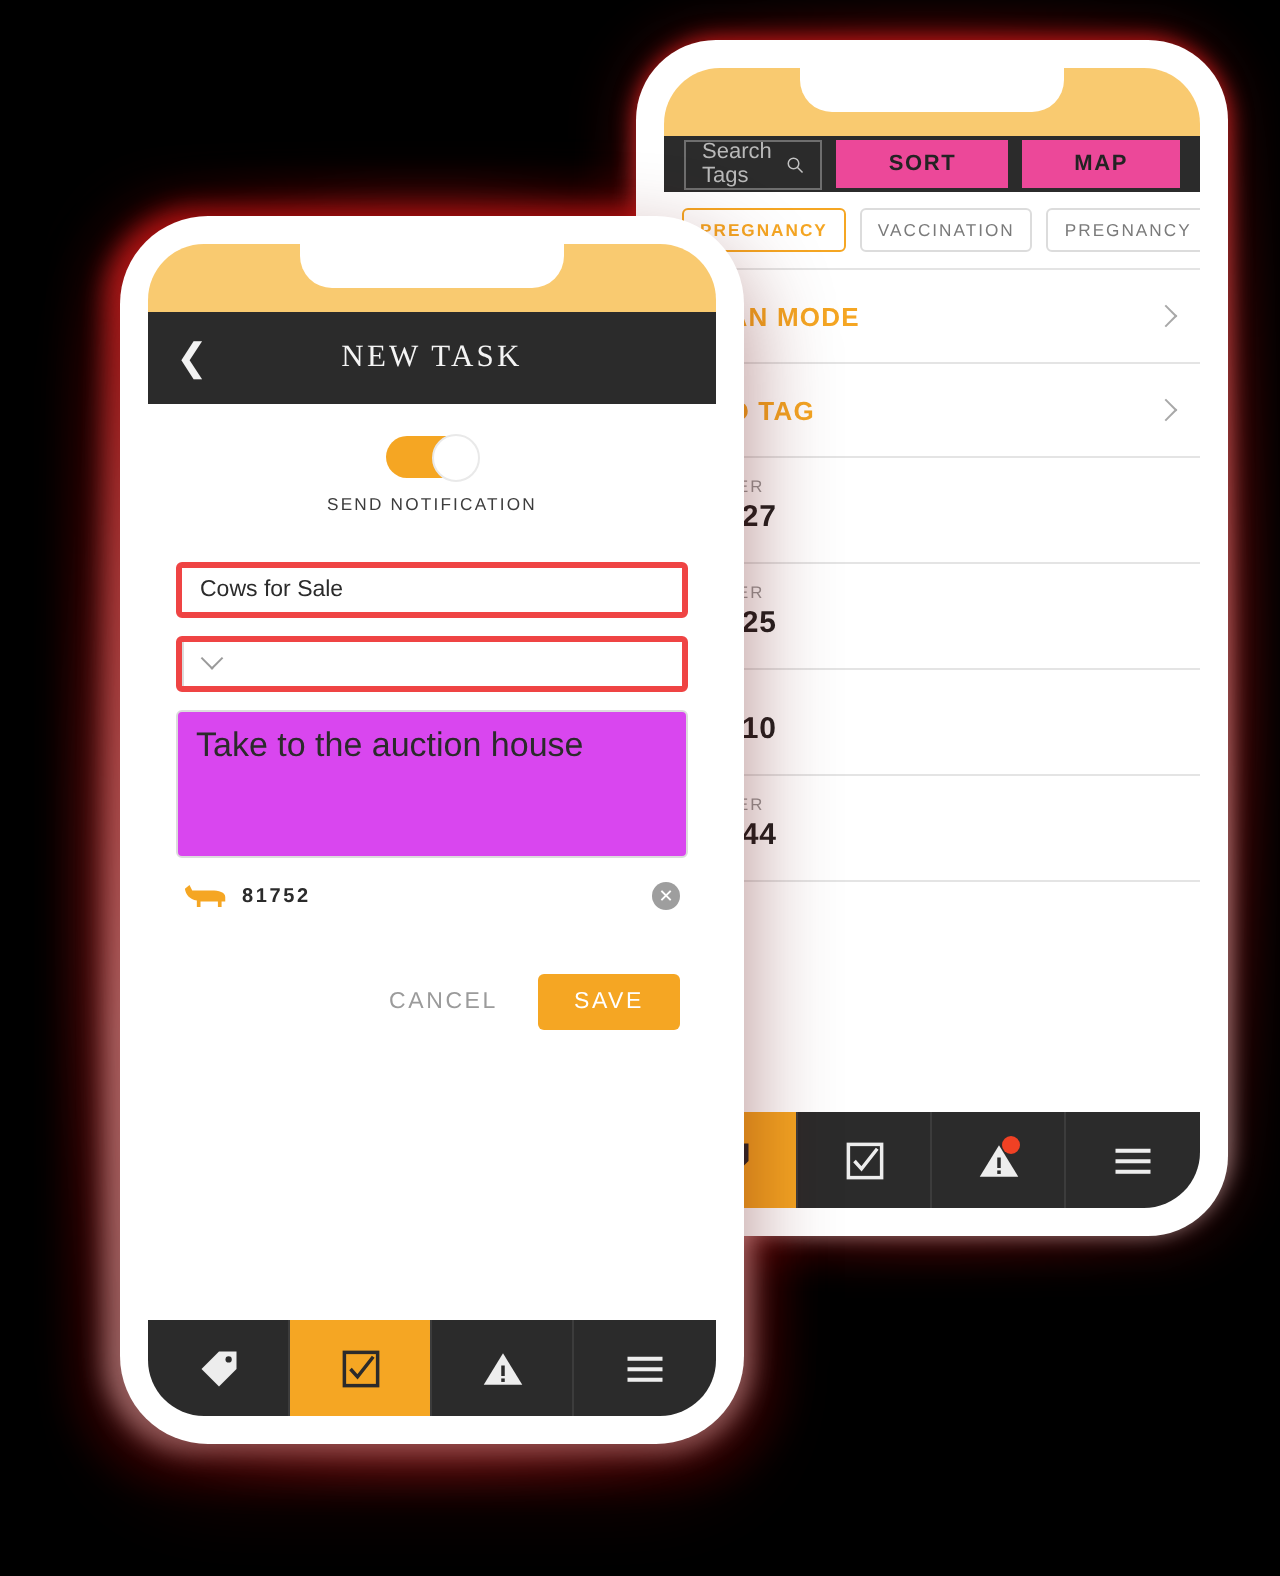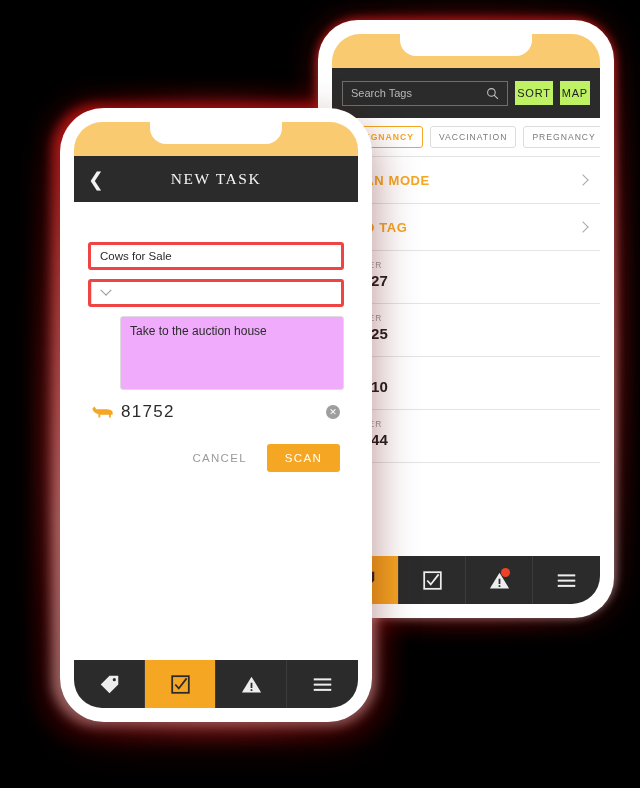--- a/index.html
+++ b/index.html
@@ -219,55 +219,54 @@
     border-bottom: 1.4px solid #9A9A9A;
     transform: rotate(45deg) translate(-2px,-2px);
   }
 
   .textarea-field {
     margin-top: 9px;
     border: 1px solid #DCDCDC;
     border-radius: 3px;
     height: 74px;
     padding: 7px 9px;
-    font-size: 12px;
+    font-size: 17px;
     color: #2B2B2B;
-    background: #f0abfc;
-    margin-left: 32px;
+    background: #d946ef;
   }
 
   .tag-row {
     margin-top: 12px;
     display: flex;
     align-items: center;
     padding: 0 4px;
   }
   .cow-icon { width: 22px; height: 14px; flex: 0 0 auto; }
   .tag-number {
     margin-left: 7px;
-    font-size: 17px;
-    font-weight: normal;
+    font-size: 10px;
+    font-weight: bold;
     letter-spacing: 1.3px;
     color: #2B2B2B;
     text-align: right;
   }
   .remove-btn {
     margin-left: auto;
     width: 14px; height: 14px;
     border-radius: 50%;
     background: #9E9E9E;
     color: #fff;
     font-size: 9px;
     line-height: 14px;
     text-align: center;
     font-family: "Liberation Sans", sans-serif;
   }
 
   .actions {
-    margin-top: 22px;
+    margin-top: 32px;
     display: flex;
     align-items: center;
     justify-content: flex-end;
     padding-right: 4px;
   }
   .btn-cancel {
     font-size: 11.5px;
     letter-spacing: 1.3px;
     color: #9B9B9B;
     background: none;
@@ -308,47 +307,47 @@
     top: 12px;
     right: 22px;
     width: 9px; height: 9px;
     border-radius: 50%;
     background: #F04124;
   }
 
   
   .search-bar {
     background: #2B2B2B;
-    height: 50px;
+    height: 28px;
     display: flex;
     align-items: center;
     padding: 0 10px;
     gap: 7px;
     flex: 0 0 auto;
   }
   .search-box {
     flex: 1 1 auto;
     height: 25px;
     border: 1px solid #6E6E6E;
     display: flex;
     align-items: center;
     padding: 0 8px;
   }
   .search-placeholder {
     flex: 1 1 auto;
     font-size: 11px;
     color: #B9B9B9;
   }
   .pill-btn {
-    background: #bef264;
+    background: #ec4899;
     color: #232323;
     font-size: 11px;
-    font-weight: normal;
+    font-weight: bold;
     letter-spacing: 0.8px;
-    padding: 6px 2px;
+    padding: 6px 26px;
     border: none;
     font-family: "Liberation Sans", sans-serif;
   }
 
   .filter-tabs {
     display: flex;
     gap: 7px;
     padding: 8px 9px;
     background: #ffffff;
     border-bottom: 1px solid #E4E4E4;
@@ -516,20 +515,26 @@
       </div>
 
       <div class="app-header">
         <span class="back-chevron">❮</span>
         <span class="header-title">NEW TASK</span>
       </div>
 
       <div class="body-area">
 
         <div class="toggles-row">
+          <div class="toggle-cell">
+            <div class="switch on">
+              <span class="knob"></span>
+            </div>
+            <div class="toggle-label">SEND NOTIFICATION</div>
+          </div>
         </div>
 
         <div class="field first">
           <span class="field-text">Cows for Sale</span>
         </div>
 
         <div class="field">
           <span class="caret-box">
             <span class="caret"></span>
           </span>
@@ -543,21 +548,21 @@
         <div class="tag-row">
           <svg class="cow-icon" viewBox="0 0 48 30">
             <path d="M1 7 L6 3 L9 9 L30 9 C38 9 45 11 45 16 L45 21 L41 21 L41 27 L37 27 L37 21 L18 21 L18 27 L14 27 L14 20 C6 18 2 14 1 7 Z" fill="#F5A623"></path>
           </svg>
           <span class="tag-number">81752</span>
           <span class="remove-btn">✕</span>
         </div>
 
         <div class="actions">
           <button class="btn-cancel">CANCEL</button>
-          <button class="btn-save">SCAN</button>
+          <button class="btn-save">SAVE</button>
         </div>
 
       </div>
 
       <div class="bottom-nav">
         <div class="nav-item">
           <svg class="nav-svg" width="21" height="21" viewBox="0 0 24 24">
             <path d="M2 12 L12 2 L22 2 L22 12 L12 22 Z" fill="#EDEDED"></path>
             <circle cx="17.5" cy="6.5" r="1.8" fill="#2B2B2B"></circle>
           </svg>

